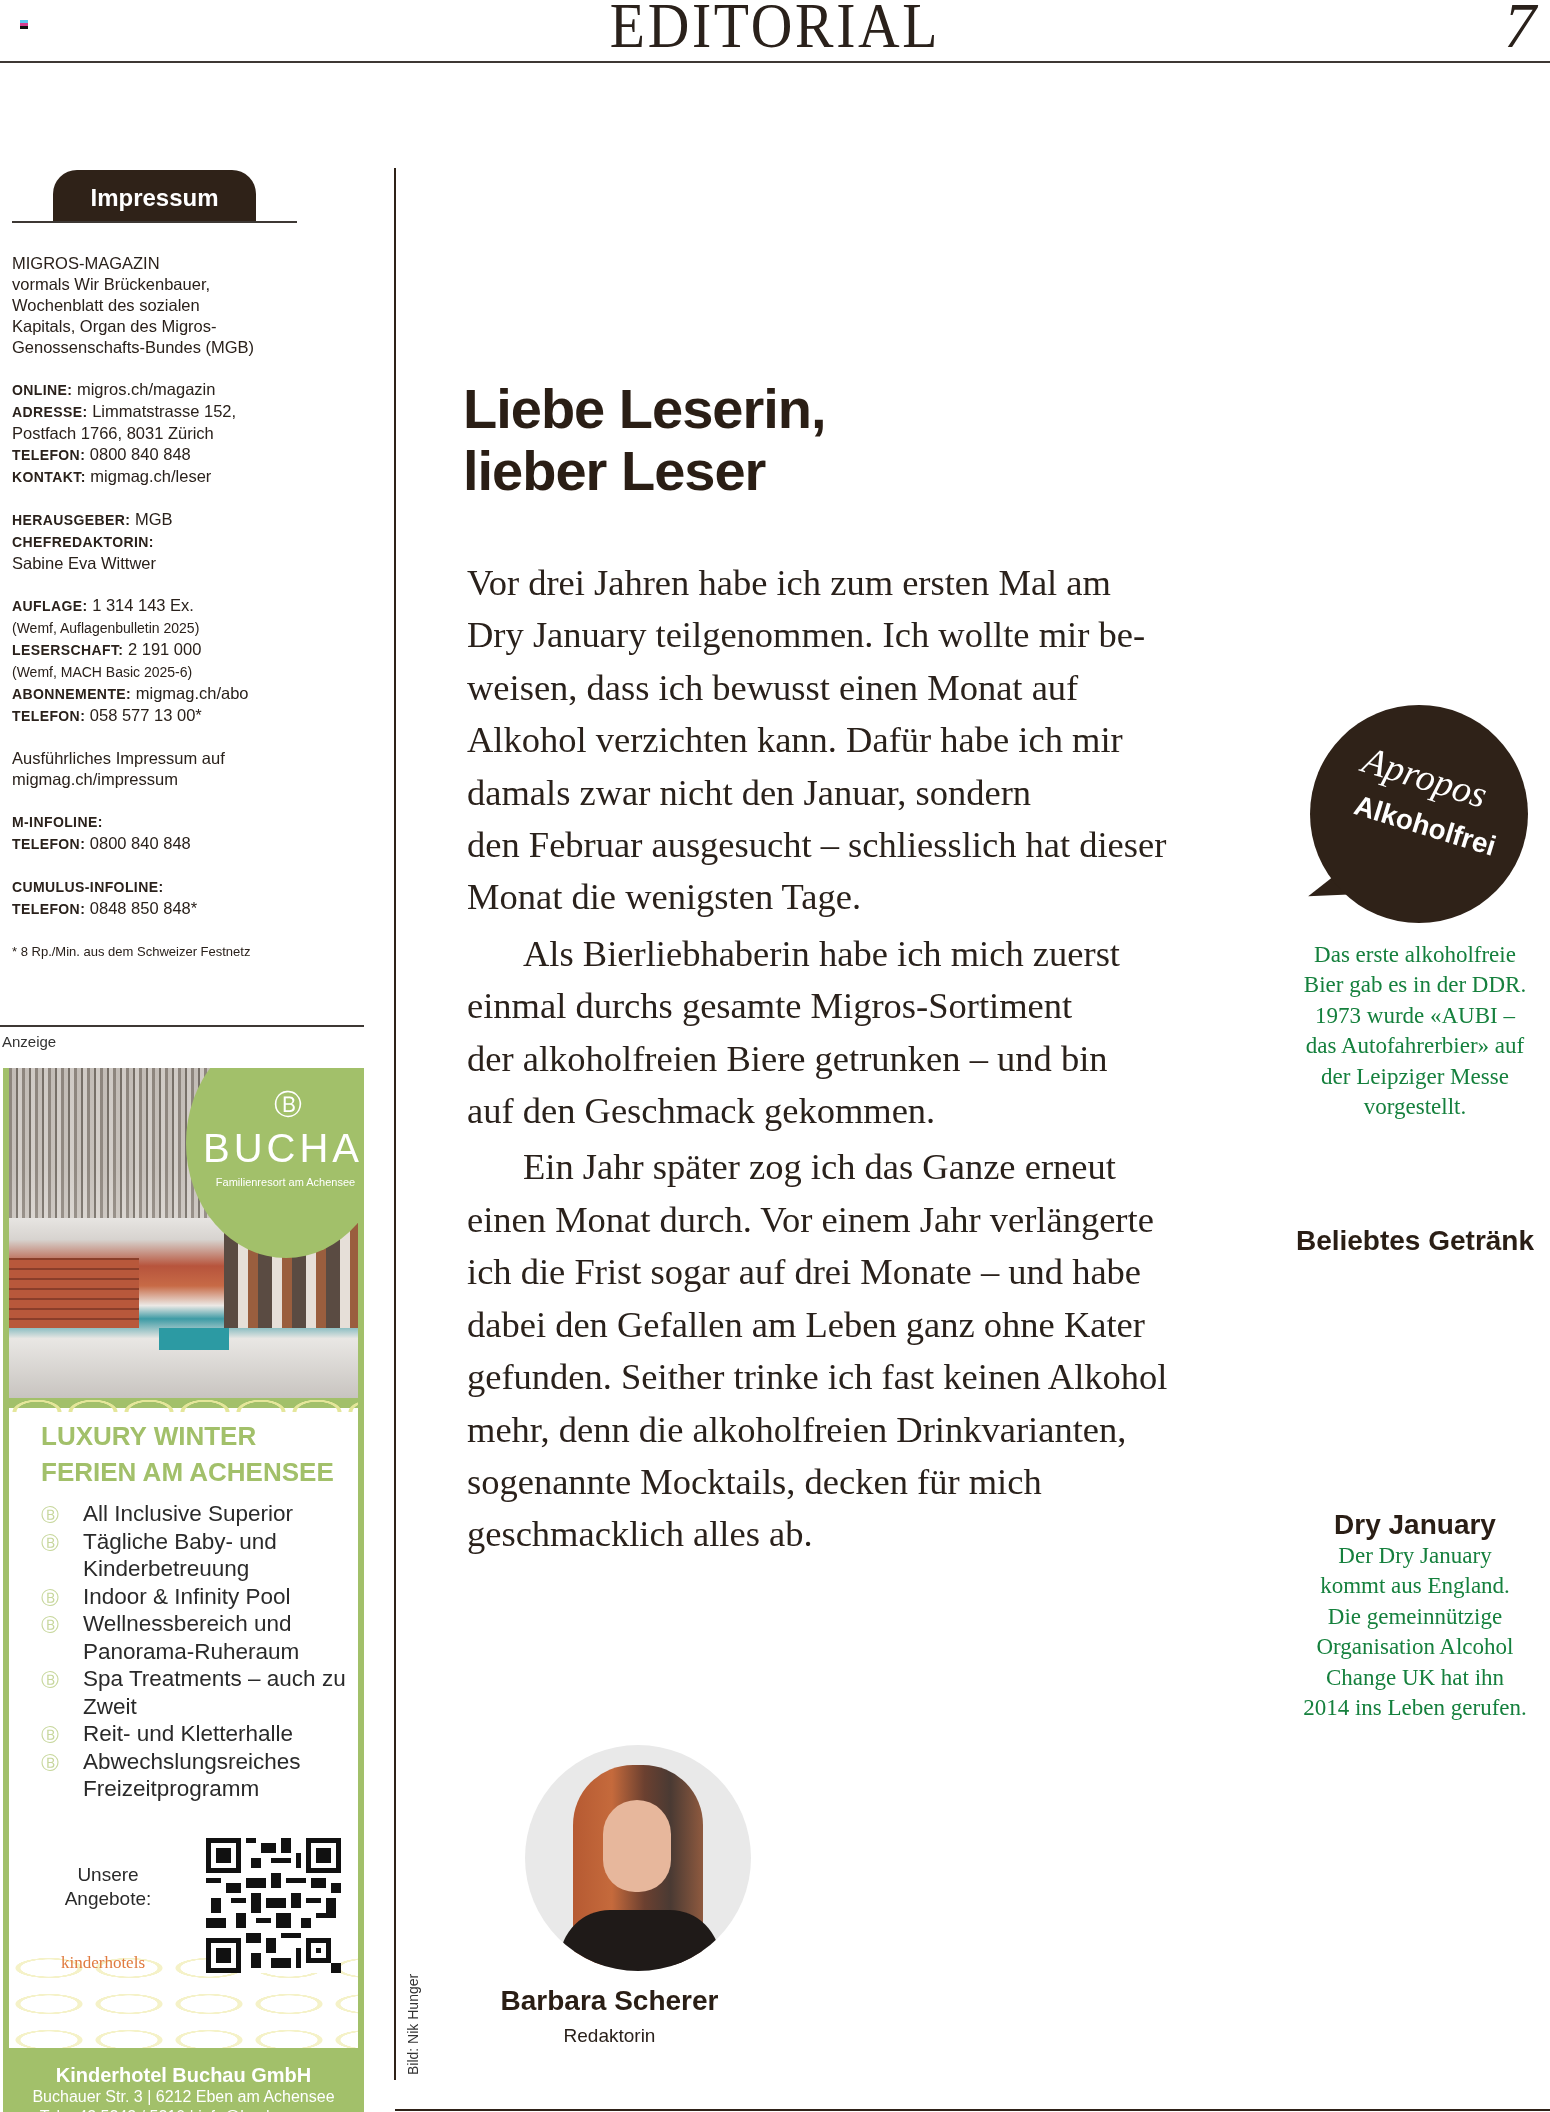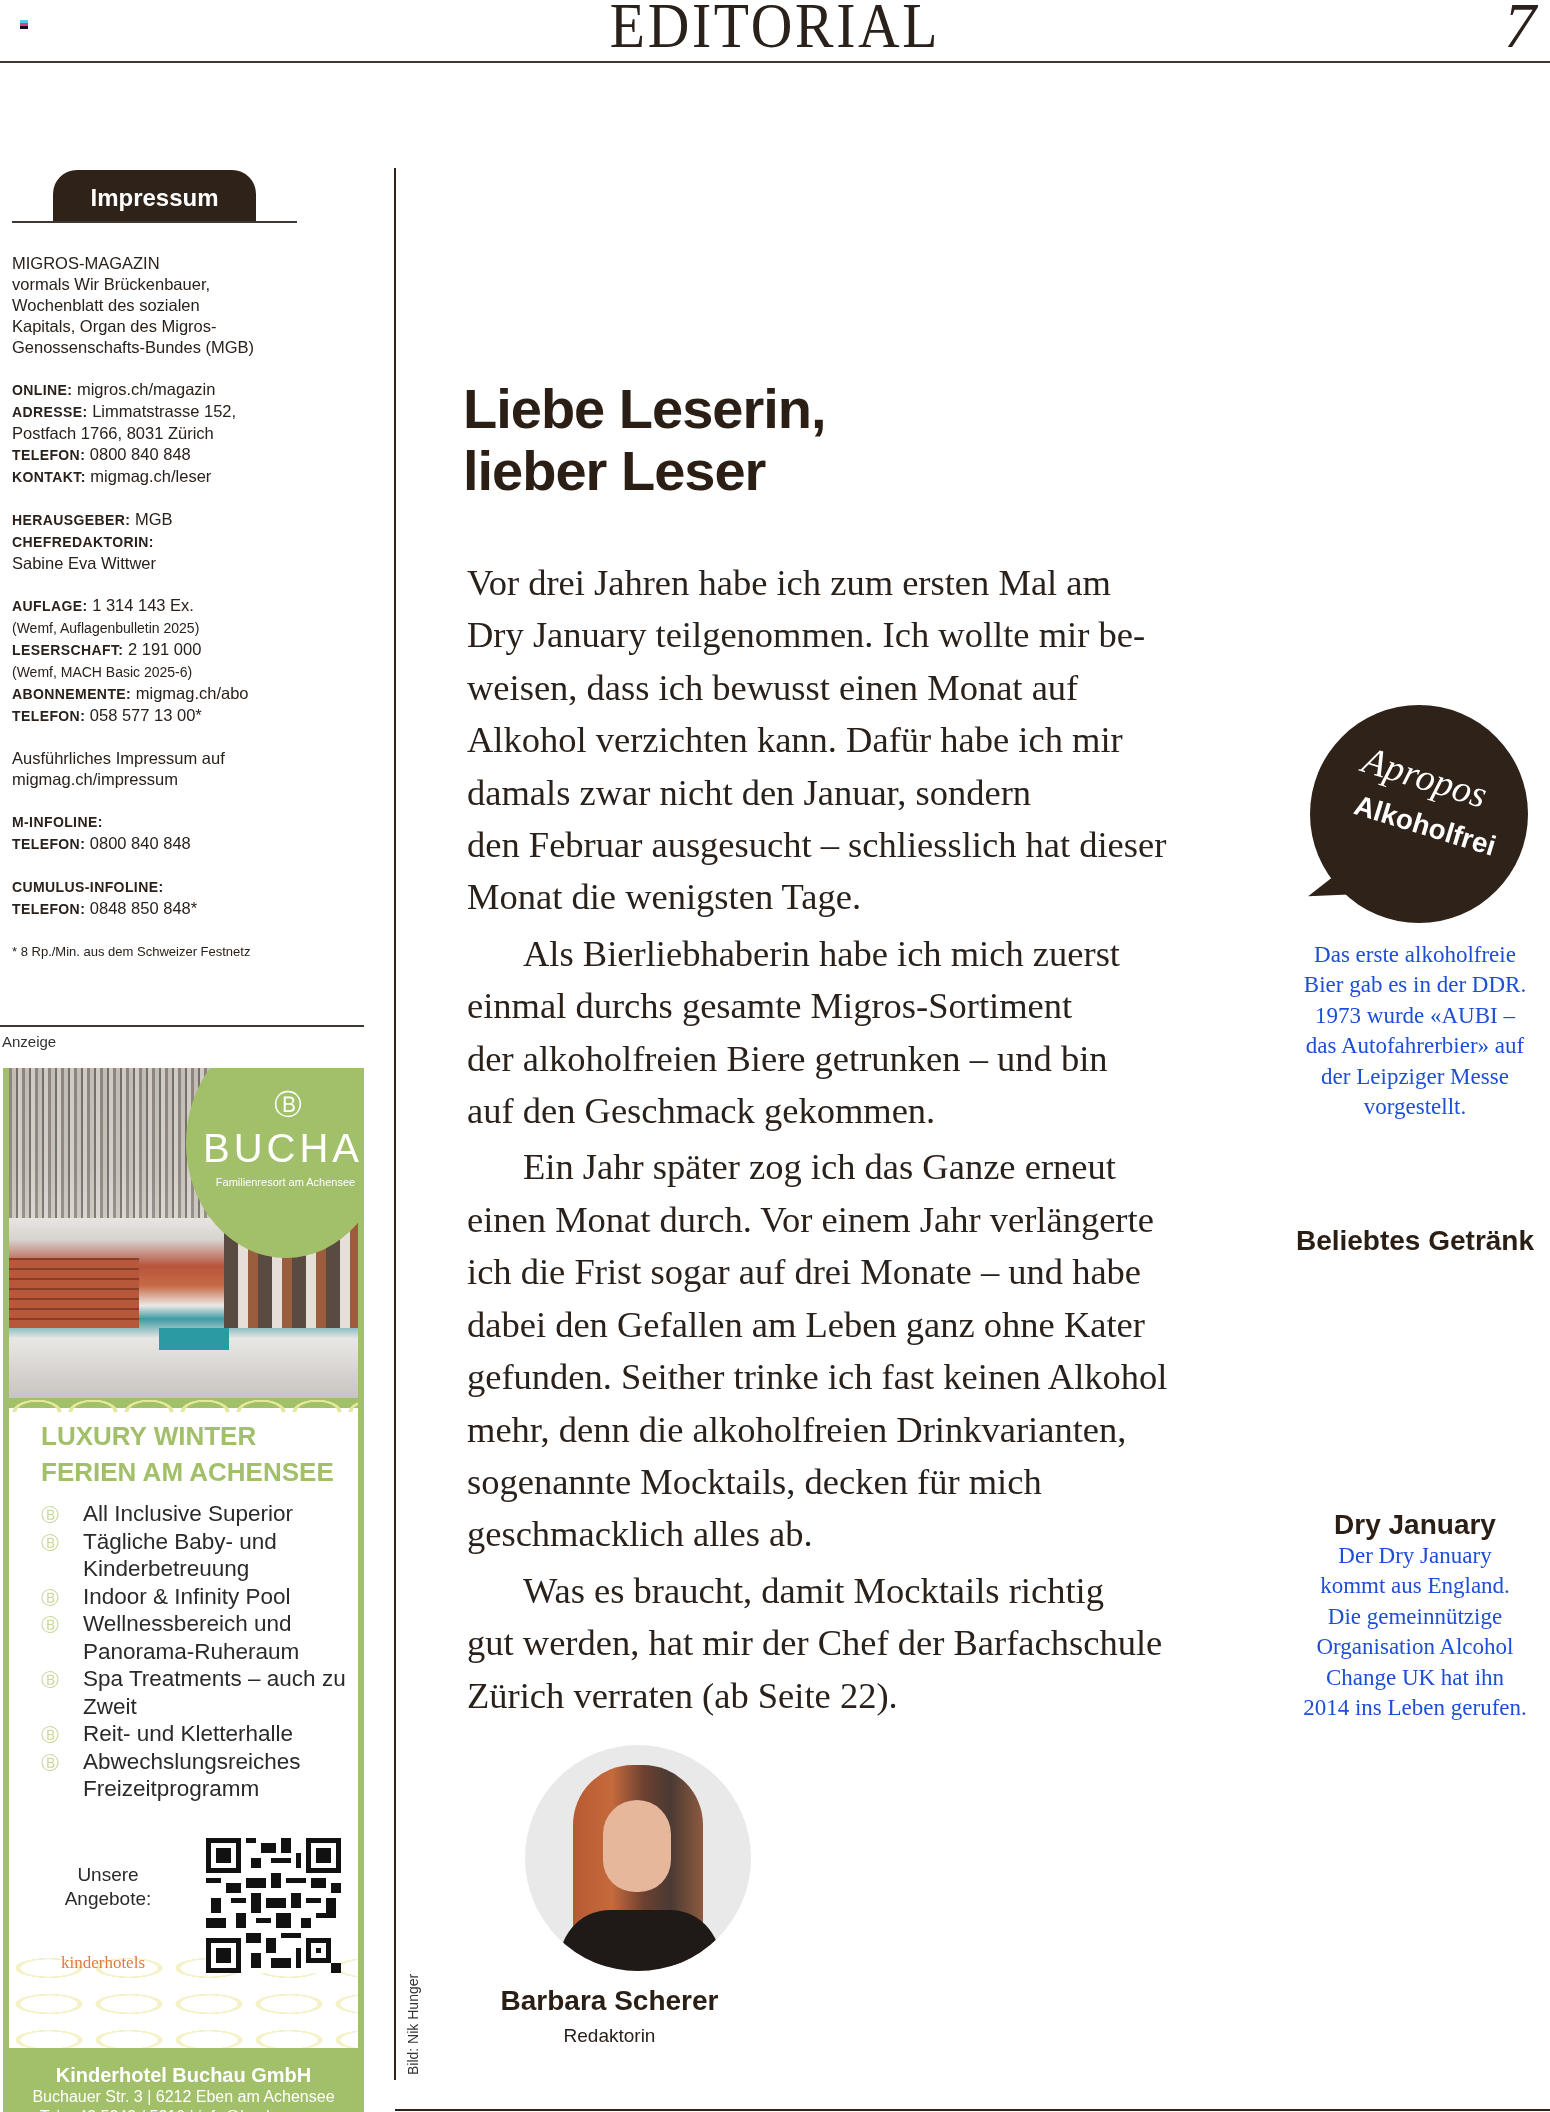--- a/index.html
+++ b/index.html
@@ -72,21 +72,21 @@
   .bottom-rule { left:395px; top:2109px; width:1155px; height:2px; background:#2f2218; }
 
   
   .bubble { left:1310px; top:705px; width:218px; height:218px; border-radius:50%; background:#2f2218; }
   .bubble-tail { left:1305px; top:850px; width:0; height:0; border-top:40px solid transparent; border-right:75px solid #2f2218; border-bottom:10px solid transparent; transform:rotate(-10deg); }
   .bubble-script { left:1335px; top:755px; width:180px; text-align:center; transform:rotate(17deg); font-family:"Liberation Serif", serif; font-style:italic; font-size:38px; color:#fff; }
   .bubble-main { left:1325px; top:810px; width:200px; text-align:center; transform:rotate(17deg); font-size:28px; font-weight:bold; color:#fff; }
 
   .side { left:1280px; width:270px; text-align:center; }
   .side h3 { margin:0; font-size:28px; line-height:33px; font-weight:bold; color:#2a1e15; }
-  .side p { margin:0; font-family:"Liberation Serif", serif; font-size:23px; line-height:30.4px; color:#1d4ed8; white-space:pre-line; }
+  .side p { margin:0; font-family:"Liberation Serif", serif; font-size:23px; line-height:30.4px; color:#15803d; white-space:pre-line; }
   .side1 { top:940px; }
   .side2 { top:1224px; }
   .side3 { top:1508px; }
 </style>
 </head>
 <body>
 
 <div class="abs reg-mark">
   <div style="background:#5bc6ee"></div>
     <div style="background:#d63c8f"></div>
@@ -257,23 +257,20 @@
 der alkoholfreien Biere getrunken – und bin
 auf den Geschmack gekommen.</p>
   <p class="ind">Ein Jahr später zog ich das Ganze erneut
 einen Monat durch. Vor einem Jahr verlängerte
 ich die Frist sogar auf drei Monate – und habe
 dabei den Gefallen am Leben ganz ohne Kater
 gefunden. Seither trinke ich fast keinen Alkohol
 mehr, denn die alkoholfreien Drinkvarianten,
 sogenannte Mocktails, decken für mich
 geschmacklich alles ab.</p>
-  <p class="ind">Was es braucht, damit Mocktails richtig
-gut werden, hat mir der Chef der Barfachschule
-Zürich verraten (ab Seite 22).</p>
 </div>
 
 <div class="abs portrait">
   <div class="abs hair"></div>
   <div class="abs face"></div>
   <div class="abs body-s"></div>
 </div>
 <div class="abs author-name">Barbara Scherer</div>
 <div class="abs author-role">Redaktorin</div>
 <div class="abs bottom-rule"></div>

